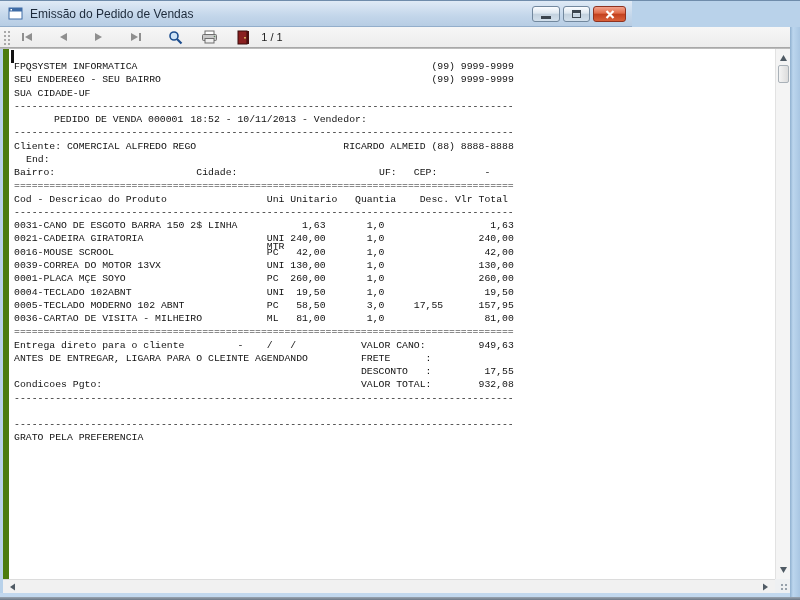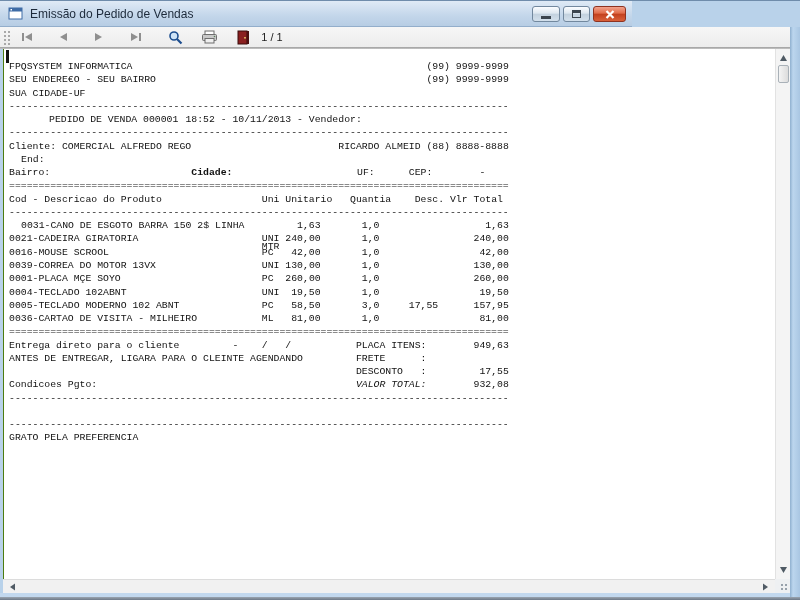--- a/index.html
+++ b/index.html
@@ -34,21 +34,21 @@
   .grip { width:9px; height:16px; margin-left:2px;
           background-image:radial-gradient(#a9a9a9 1px, transparent 1.2px);
           background-size:4px 4px; background-position:1px 1px; }
   .tbtn { width:24px; height:18px; display:flex; align-items:center; justify-content:center; }
   .tbtn svg { display:block; }
   .pagenum { position:absolute; left:250px; width:44px; text-align:center;
              font-size:11px; color:#222; }
 
   
   .content { position:absolute; left:3px; top:48px; width:772px; height:530px;
-             background:#ffffff; border-left:1px solid #4d7c0f; }
+             background:#ffffff; border-left:6px solid #4d7c0f; }
   .caret { position:absolute; left:2px; top:1px; width:3px; height:13px; background:#111; }
 
   .report { position:absolute; left:5px; top:12px;
             font-family:"Liberation Mono", monospace; font-size:9.8px; color:#111; }
   .rline { position:relative; height:13.28px; }
   .rline span { position:absolute; top:0; white-space:pre; }
 
   
   .vscroll { position:absolute; left:775px; top:48px; width:15px; height:530px;
              background:#f4f4f4; border-left:1px solid #e2e2e2; }
@@ -168,39 +168,39 @@
         </div>
         <div class="rline">
           <span style="left: 0px;">Cliente: COMERCIAL ALFREDO REGO</span>
           <span style="left: 329.28px;">RICARDO ALMEID (88) 8888-8888</span>
         </div>
         <div class="rline">
           <span style="left: 12px;">End:</span>
         </div>
         <div class="rline">
           <span style="left: 0px;">Bairro:</span>
-          <span style="left: 182.28px; font-weight: bold;">Cidade:</span>
-          <span style="left: 348px;">UF:</span>
+          <span style="left: 182.28px;">Cidade:</span>
+          <span style="left: 365px;">UF:</span>
           <span style="left: 399.84px;">CEP:</span>
           <span style="left: 470.4px;">-</span>
         </div>
         <div class="rline">
           <span style="left: 0px;">=====================================================================================</span>
         </div>
         <div class="rline">
           <span style="left: 0px;">Cod - Descricao do Produto</span>
           <span style="left: 252.84px;">Uni Unitario</span>
           <span style="left: 341.04px;">Quantia</span>
           <span style="left: 405.72px;">Desc. Vlr Total</span>
         </div>
         <div class="rline">
           <span style="left: 0px;">-------------------------------------------------------------------------------------</span>
         </div>
         <div class="rline">
-          <span style="left: 12px; text-align: right;">0031-CANO DE ESGOTO BARRA 150 2$ LINHA</span>
+          <span style="left: 0px; text-align: right;">0031-CANO DE ESGOTO BARRA 150 2$ LINHA</span>
           <span style="left: 252.84px; margin-top: 21px;">MTR</span>
           <span style="left: 288.12px;">1,63</span>
           <span style="left: 352.8px;">1,0</span>
           <span style="left: 476.28px;">1,63</span>
         </div>
         <div class="rline">
           <span style="left: 0px;">0021-CADEIRA GIRATORIA</span>
           <span style="left: 252.84px;">UNI</span>
           <span style="left: 276.36px;">240,00</span>
           <span style="left: 352.8px;">1,0</span>
@@ -250,36 +250,36 @@
           <span style="left: 470.4px;">81,00</span>
         </div>
         <div class="rline">
           <span style="left: 0px;">=====================================================================================</span>
         </div>
         <div class="rline">
           <span style="left: 0px;">Entrega direto para o cliente</span>
           <span style="left: 223.44px;">-</span>
           <span style="left: 252.84px;">/</span>
           <span style="left: 276.36px;">/</span>
-          <span style="left: 346.92px;">PLACA ITENS:</span>
+          <span style="left: 346.92px;">VALOR CANO:</span>
           <span style="left: 464.52px;">949,63</span>
         </div>
         <div class="rline">
           <span style="left: 0px; text-align: right;">ANTES DE ENTREGAR, LIGARA PARA O CLEINTE AGENDANDO</span>
           <span style="left: 346.92px;">FRETE</span>
           <span style="left: 411.6px;">:</span>
         </div>
         <div class="rline">
           <span style="left: 346.92px;">DESCONTO</span>
           <span style="left: 411.6px;">:</span>
           <span style="left: 470.4px;">17,55</span>
         </div>
         <div class="rline">
           <span style="left: 0px; text-align: center;">Condicoes Pgto:</span>
-          <span style="left: 346.92px; font-style: italic;">VALOR TOTAL:</span>
+          <span style="left: 346.92px;">VALOR TOTAL:</span>
           <span style="left: 464.52px;">932,08</span>
         </div>
         <div class="rline">
           <span style="left: 0px;">-------------------------------------------------------------------------------------</span>
         </div>
         <div class="rline"></div>
         <div class="rline">
           <span style="left: 0px;">-------------------------------------------------------------------------------------</span>
         </div>
         <div class="rline">

